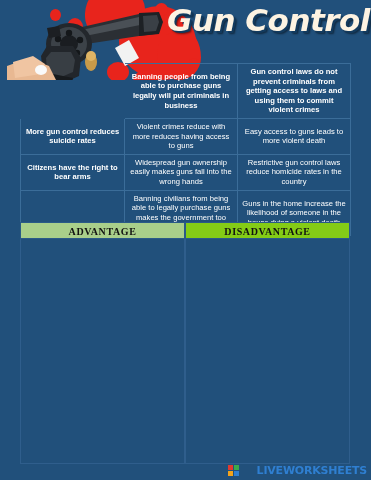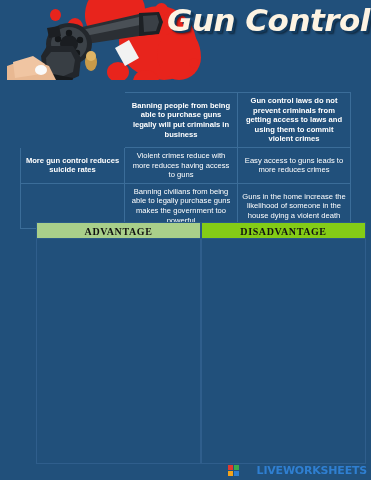--- a/index.html
+++ b/index.html
@@ -68,21 +68,21 @@
     font-size: 9.5px;
     line-height: 12px;
     color: #b8893f;
     text-align: center;
   }
 
   
   .arg-table {
     position: absolute;
     left: 20px;
-    top: 92px;
+    top: 63px;
     width: 330px;
     border-collapse: collapse;
     table-layout: fixed;
   }
   .arg-table td {
     border: 1px solid #3b6d99;
     color: #ffffff;
     font-size: 7.6px;
     line-height: 9.6px;
     text-align: center;
@@ -101,21 +101,20 @@
   .row-4 td { height: 31px; }
 
   
   .dropzone {
     position: absolute;
     left: 20px;
     top: 222px;
     width: 330px;
     height: 242px;
     display: flex;
-    margin-left: 16px;
   }
   .drop-col {
     width: 50%;
     display: flex;
     flex-direction: column;
   }
   .drop-head {
     height: 17px;
     line-height: 17px;
     text-align: center;
@@ -227,21 +226,26 @@
 <table class="arg-table">
   <tbody>
     <tr class="row-head">
       <td class="col-a cell-blank"></td>
       <td class="col-b">Banning people from being able to purchase guns legally will put criminals in business</td>
       <td class="col-c">Gun control laws do not prevent criminals from getting access to laws and using them to commit violent crimes</td>
     </tr>
     <tr class="row-2">
       <td class="col-a cell-left">More gun control reduces suicide rates</td>
       <td class="col-b">Violent crimes reduce with more reduces having access to guns</td>
-      <td class="col-c">Easy access to guns leads to more reduces crimes</td>
+      <td class="col-c">Easy access to guns leads to more violent death</td>
+    </tr>
+    <tr class="row-3">
+      <td class="col-a cell-left">Citizens have the right to bear arms</td>
+      <td class="col-b">Widespread gun ownership easily makes guns fall into the wrong hands</td>
+      <td class="col-c">Restrictive gun control laws reduce homicide rates in the country</td>
     </tr>
     <tr class="row-4">
       <td class="col-a"></td>
       <td class="col-b">Banning civilians from being able to legally purchase guns makes the government too powerful</td>
       <td class="col-c">Guns in the home increase the likelihood of someone in the house dying a violent death</td>
     </tr>
   </tbody>
 </table>
 
 <div class="dropzone">

